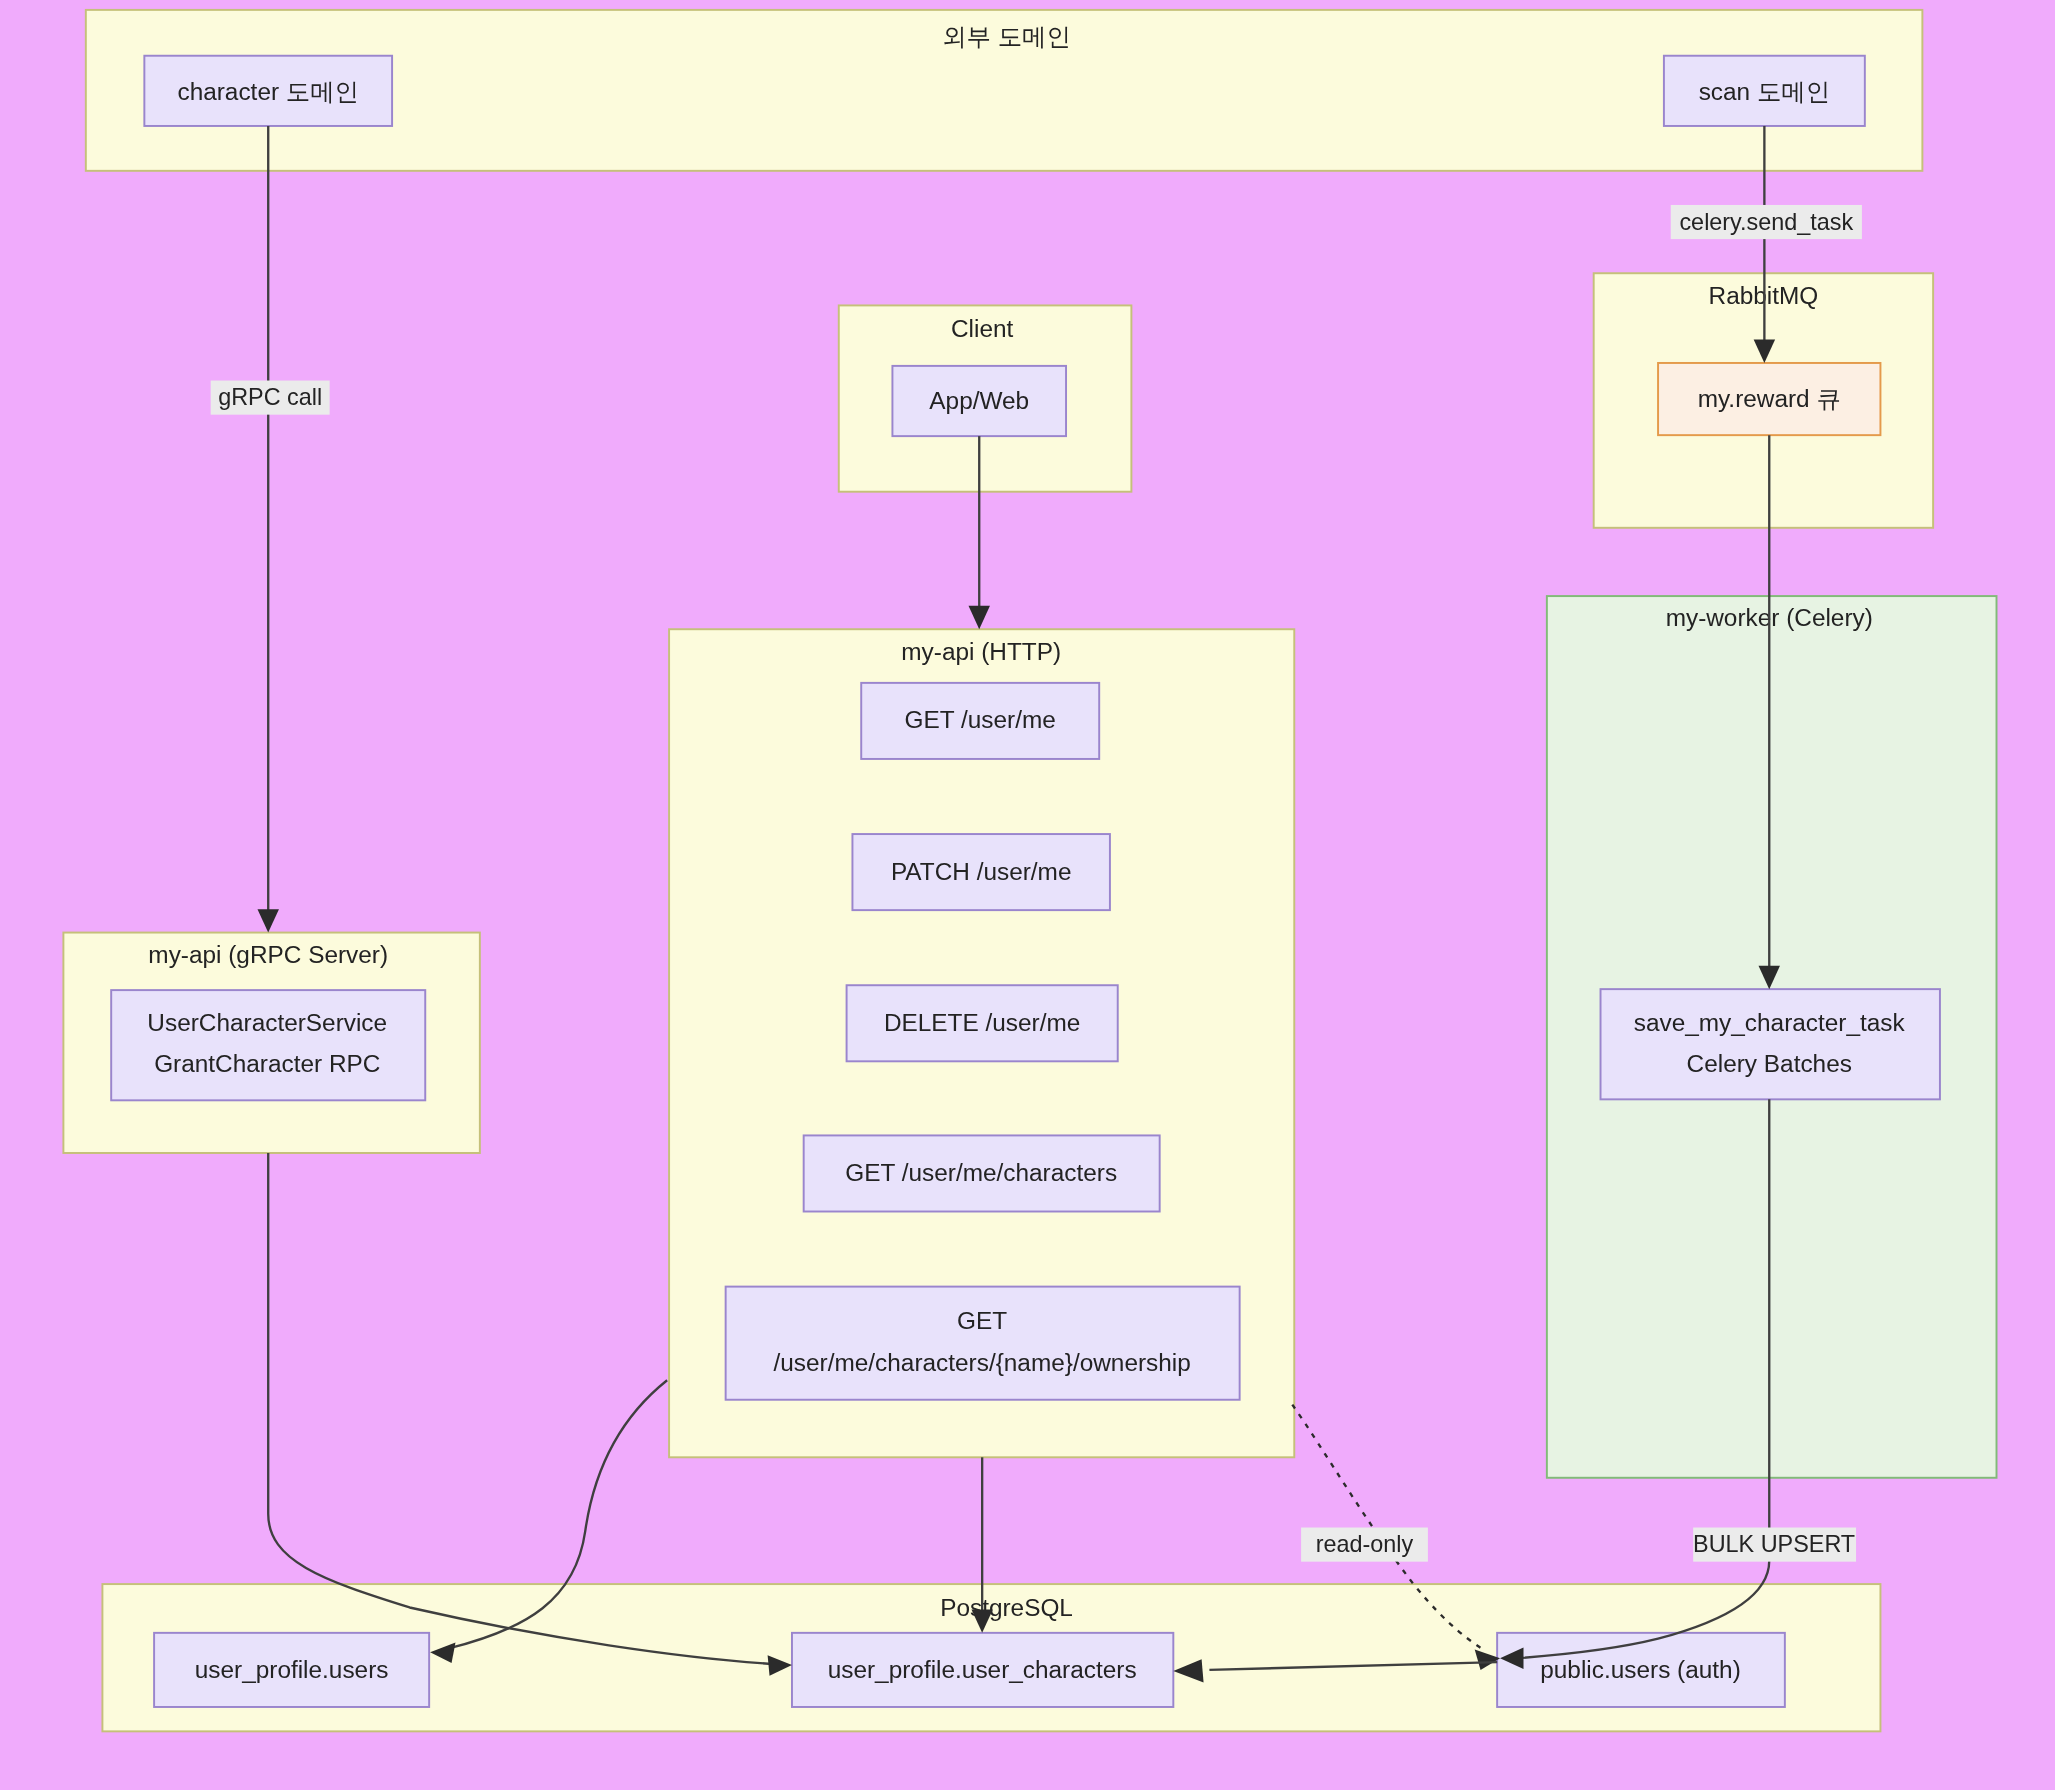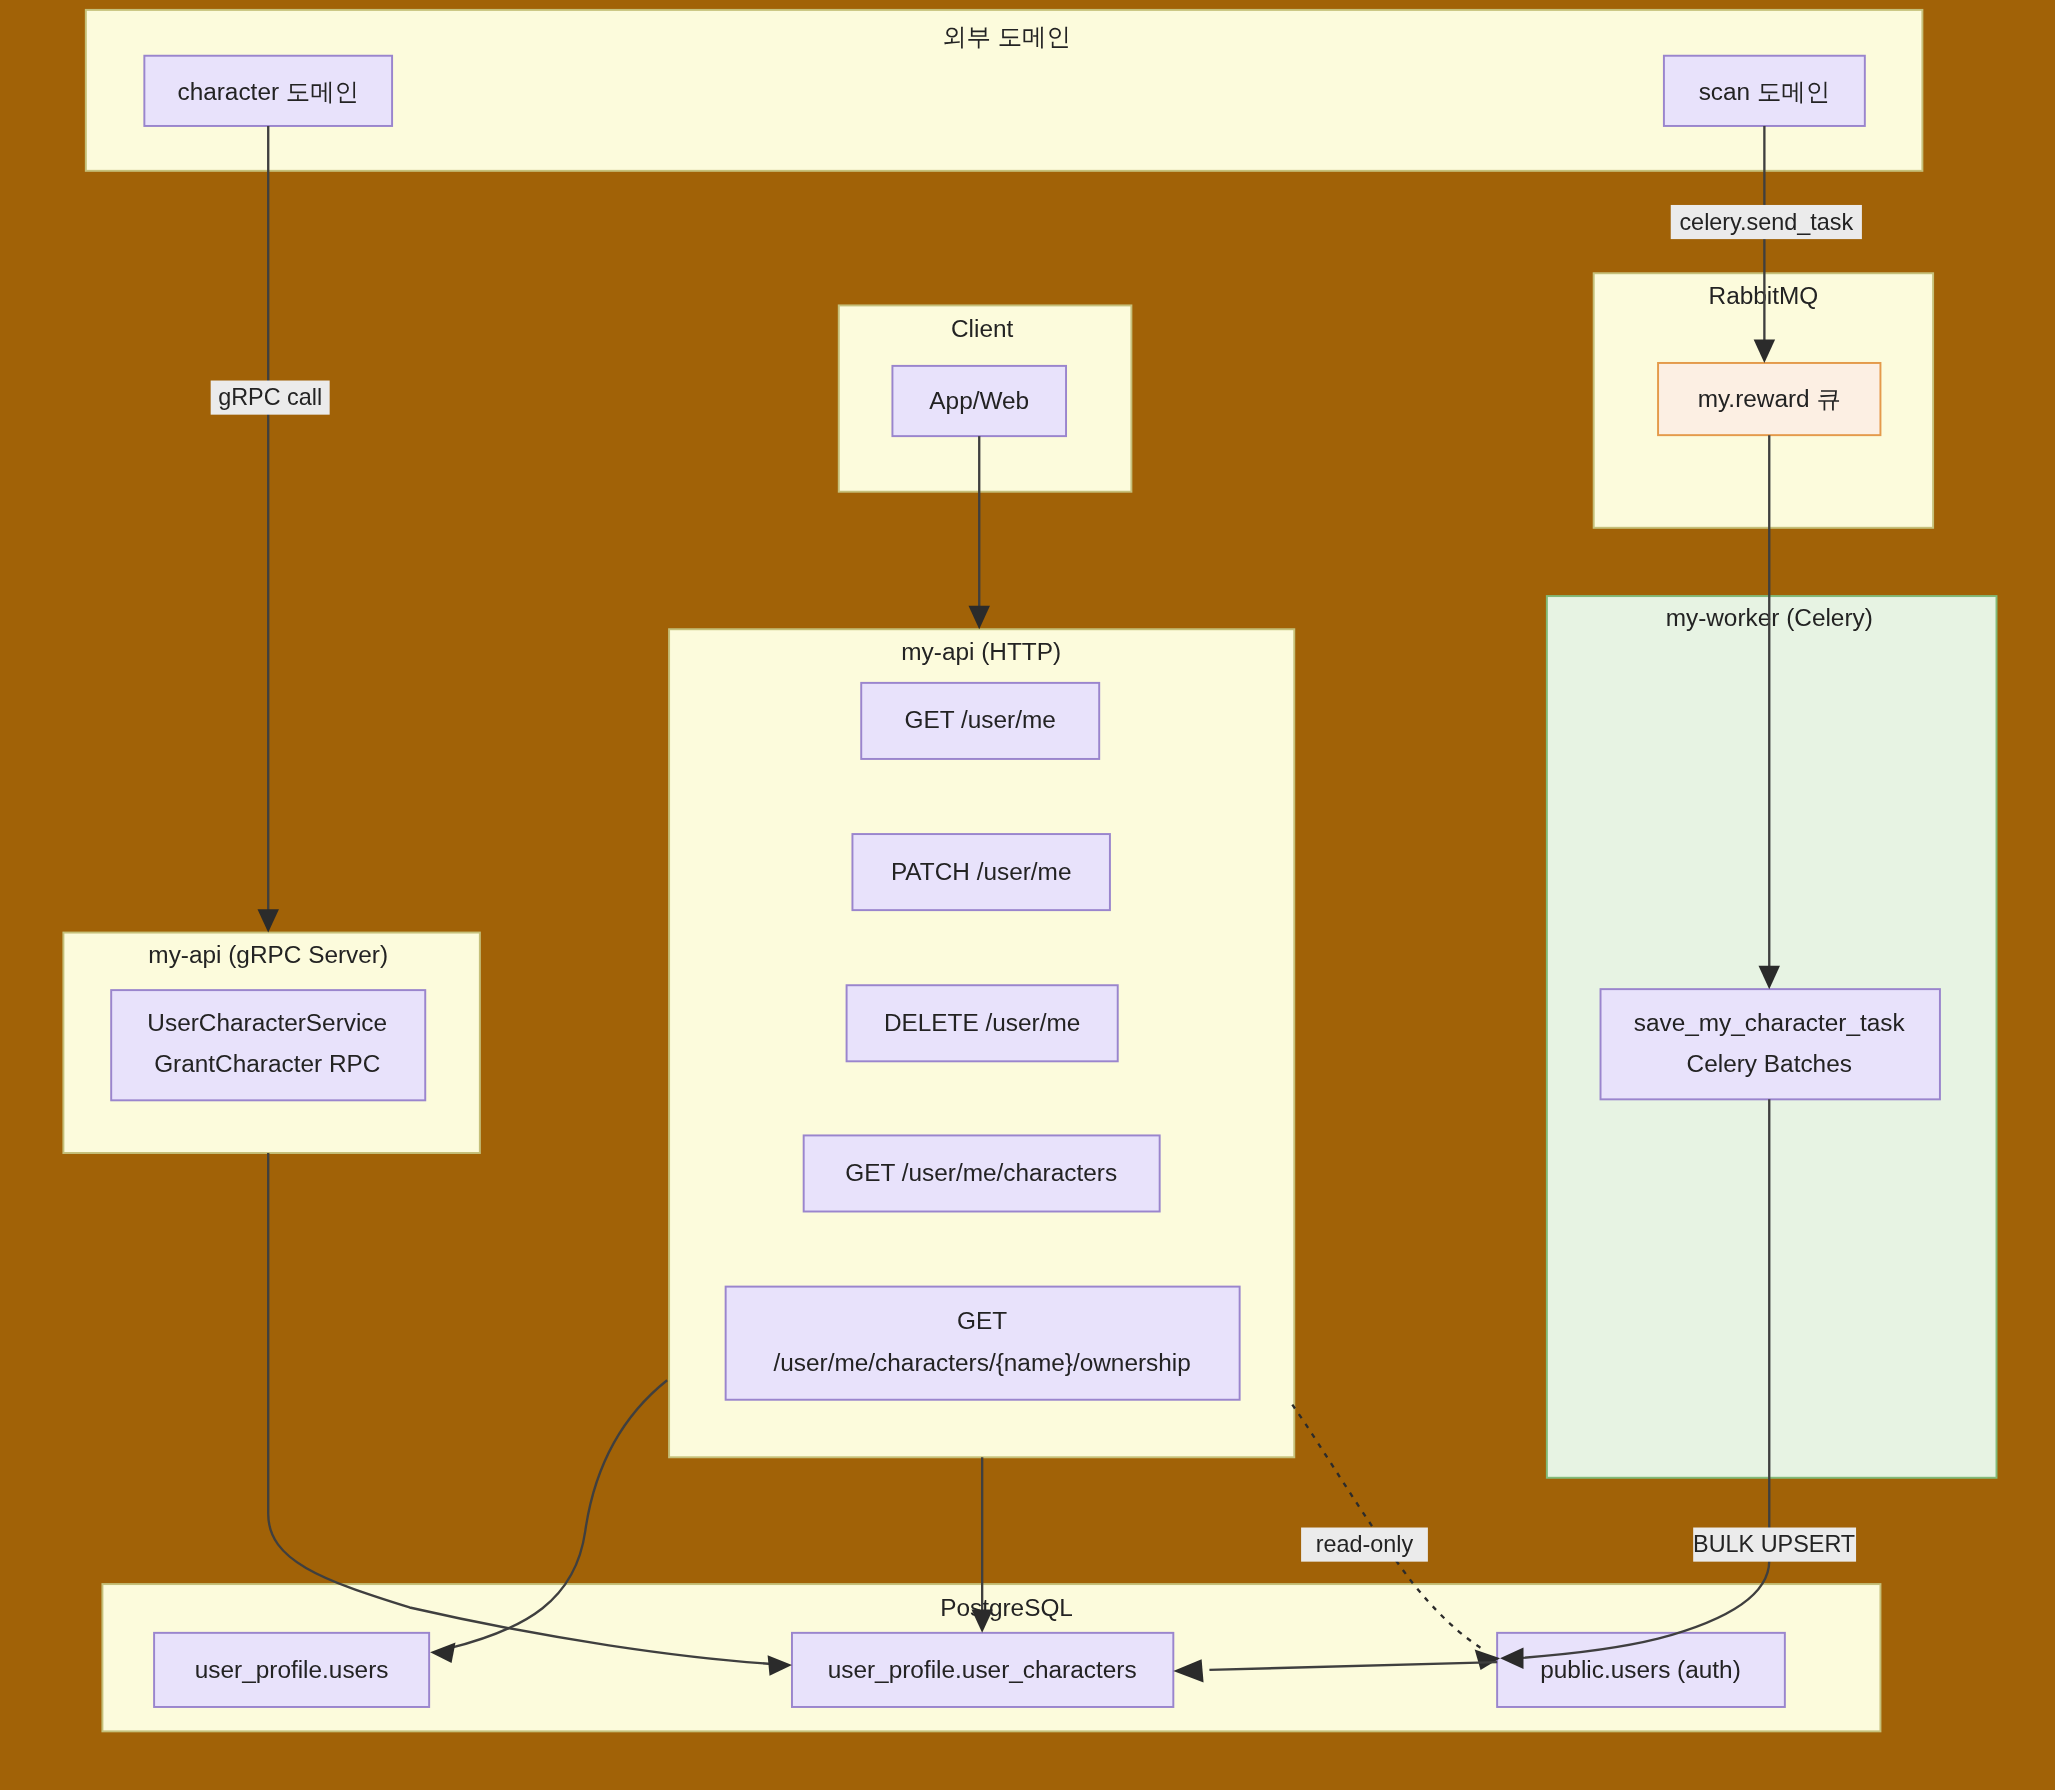--- a/index.html
+++ b/index.html
@@ -1,17 +1,17 @@
 <!DOCTYPE html>
 <html><head>
 <meta charset="utf-8">
 <style>
   html,body{margin:0;padding:0;background:#ffffff;}
   body{font-family:"Liberation Sans","DejaVu Sans",sans-serif;}
-  #canvas{position:relative;width:2056px;height:1791px;background:#a16207;overflow:hidden;}
+  #canvas{position:relative;width:2056px;height:1791px;background:#f0abfc;overflow:hidden;}
   svg{position:absolute;left:0;top:0;width:2056px;height:1791px;}
   .grp-label, .node-label, .edge-label{
     font-family:"Liberation Sans","DejaVu Sans",sans-serif;
     fill:#232323;
     dominant-baseline:middle;
     text-anchor:middle;
   }
   .grp-label{font-size:25px;}
   .node-label{font-size:25px;}
   .edge-label{font-size:24px;}

